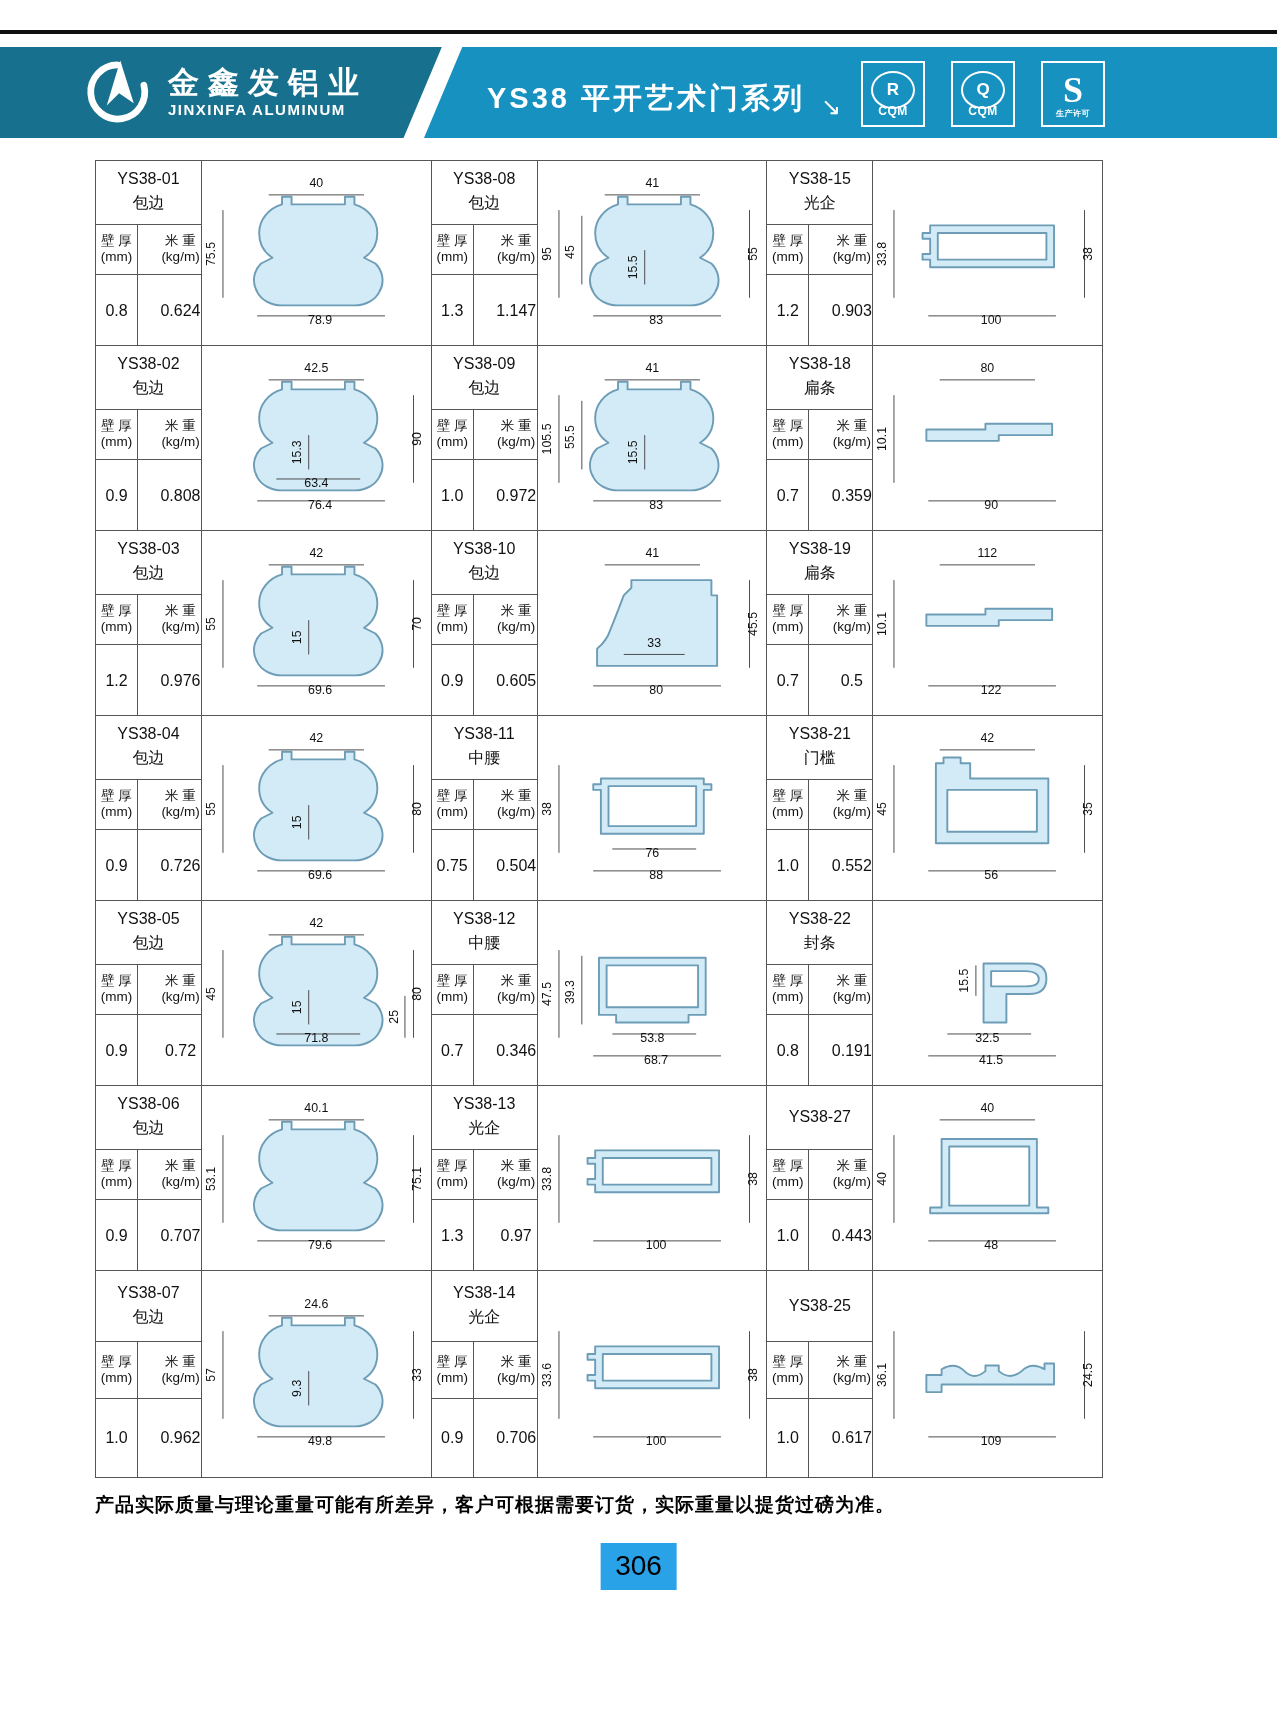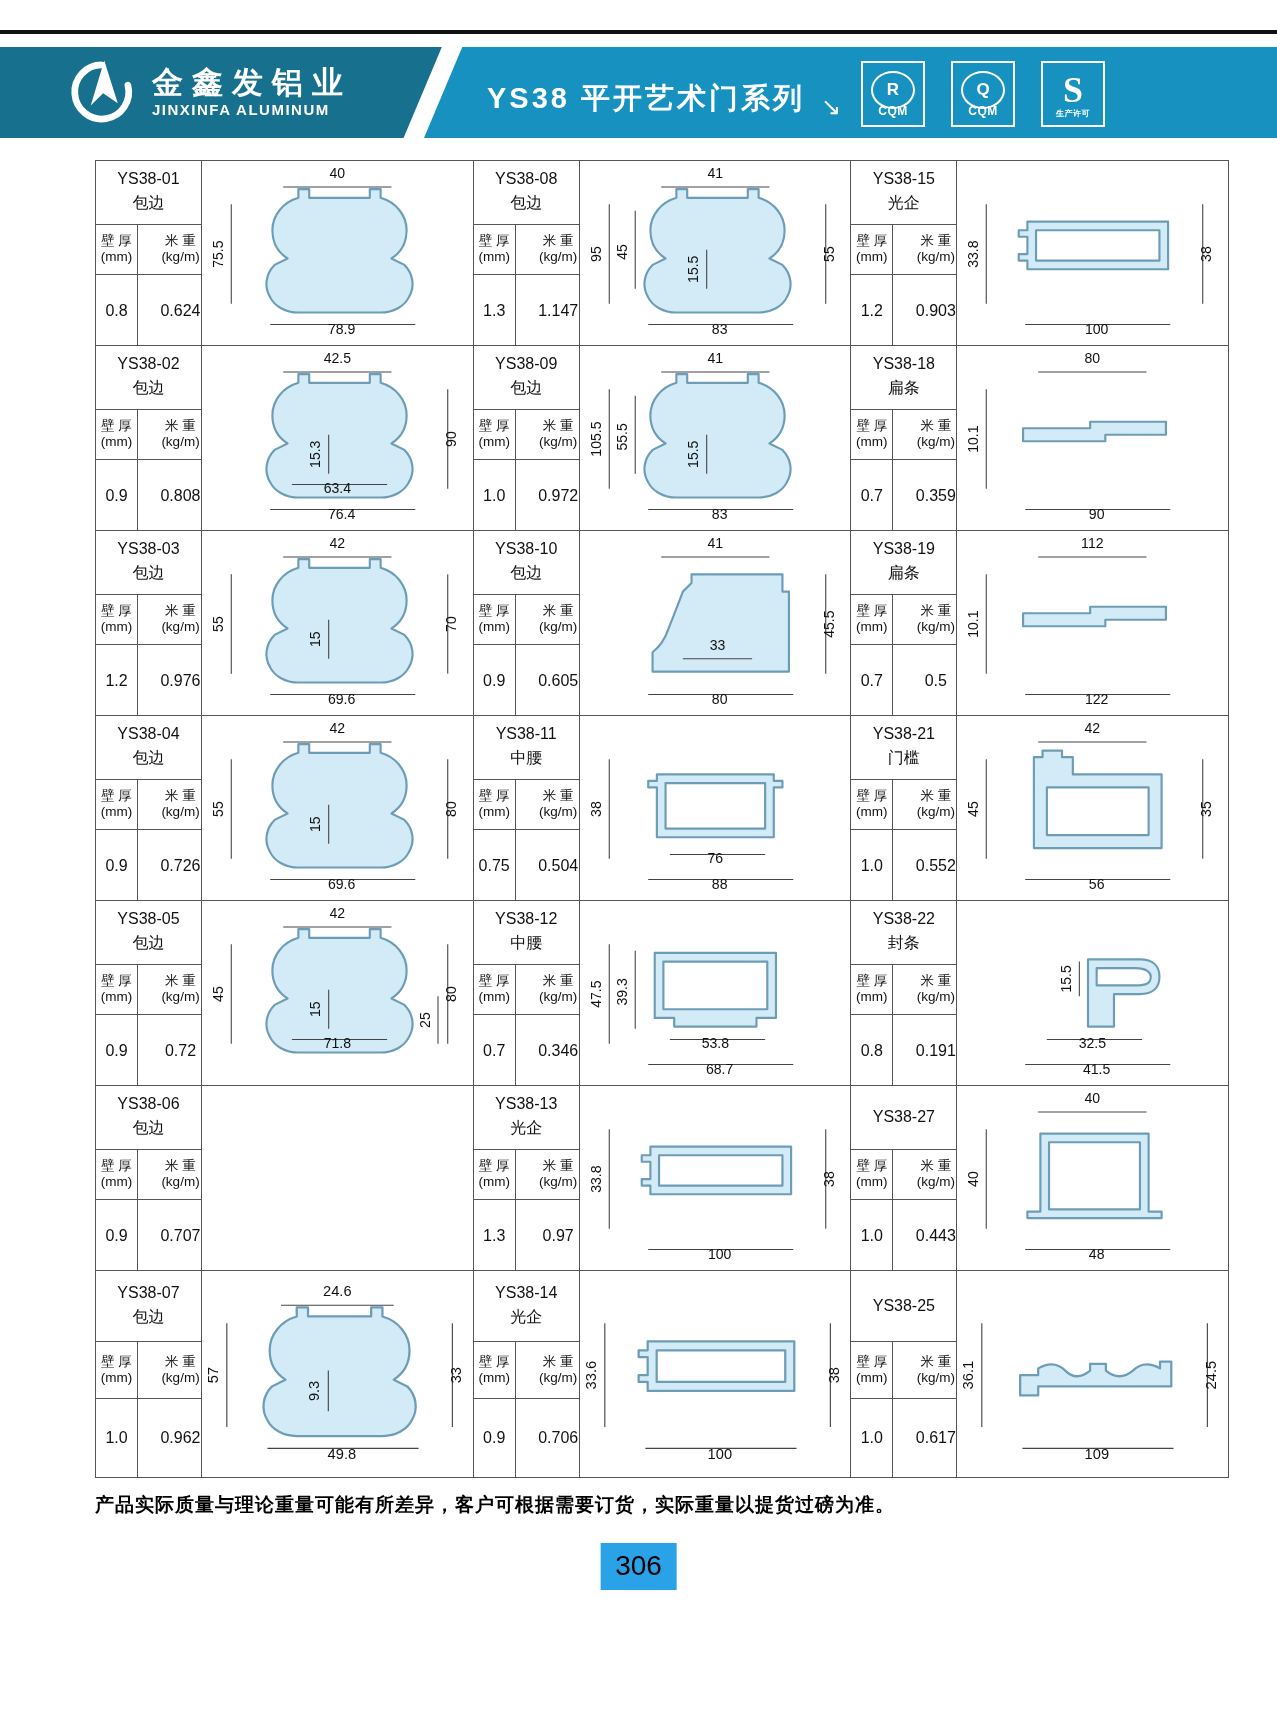--- a/index.html
+++ b/index.html
@@ -5,34 +5,34 @@
   html,body{margin:0;padding:0;background:#fff;}
   body{width:1277px;height:1721px;position:relative;font-family:"Liberation Sans","DejaVu Sans",sans-serif;color:#111;overflow:hidden;}
 
   
   .topline{position:absolute;top:30px;left:0;width:1277px;height:4px;background:#101010;}
 
   
   .header{position:absolute;top:47px;left:0;width:1277px;height:91px;}
   .header .band-blue{position:absolute;inset:0;background:#1691c0;clip-path:polygon(36.2% 0,100% 0,100% 100%,33.2% 100%);}
   .header .band-teal{position:absolute;inset:0;background:#17708d;clip-path:polygon(0 0,34.6% 0,31.6% 100%,0 100%);}
-  .logo-wrap{position:absolute;left:66px;top:9px;display:flex;align-items:center;gap:14px;color:#fff;}
+  .logo-wrap{position:absolute;left:82px;top:9px;display:flex;align-items:center;gap:14px;color:#fff;}
   .brand-cn{font-size:31px;font-weight:bold;letter-spacing:9px;line-height:1.1;}
   .brand-en{font-size:15px;font-weight:bold;letter-spacing:1.5px;}
   .series-title{position:absolute;left:487px;top:0;height:103px;display:flex;align-items:center;color:#fff;font-size:29px;font-weight:bold;letter-spacing:3px;}
   .series-arrow{font-size:24px;margin-left:16px;margin-top:16px;font-weight:normal;}
   .badges{position:absolute;right:172px;top:14px;display:flex;gap:26px;}
   .badge{width:60px;height:62px;border:2px solid #fff;display:flex;flex-direction:column;align-items:center;justify-content:center;color:#fff;background:transparent;}
   .badge-ring{width:40px;height:34px;border:2px solid #fff;border-radius:50%;display:flex;align-items:center;justify-content:center;font-weight:bold;font-size:17px;margin-bottom:-5px;}
   .badge-sub{font-size:12px;font-weight:bold;letter-spacing:.5px;}
   .badge.license .badge-ring{border:none;font-size:36px;width:auto;height:auto;margin-bottom:-3px;font-family:"Liberation Serif","DejaVu Serif",serif;}
   .badge.license .badge-sub{font-size:8px;}
 
   
-  .ptable{position:absolute;left:95px;top:160px;width:1134px;border:1px solid #555;box-sizing:border-box;background:#fff;}
+  .ptable{position:absolute;left:95px;top:160px;width:1008px;border:1px solid #555;box-sizing:border-box;background:#fff;}
   .prow{display:flex;height:185px;border-bottom:1px solid #555;box-sizing:border-box;}
   .prow:last-child{height:206px;border-bottom:none;}
   .pcell{flex:1 1 0;display:flex;box-sizing:border-box;border-left:1px solid #555;min-width:0;}
   .prow .pcell:first-child{border-left:none;}
   .info{width:106px;flex:0 0 106px;border-right:1px solid #555;display:flex;flex-direction:column;box-sizing:border-box;}
   .info-title{flex:0 0 34%;border-bottom:1px solid #555;display:flex;flex-direction:column;justify-content:center;align-items:center;gap:5px;font-size:16px;}
   .info-head{flex:0 0 27%;border-bottom:1px solid #555;display:flex;}
   .info-vals{flex:1 1 auto;display:flex;}
   .half{flex:1 1 0;display:flex;flex-direction:column;align-items:center;justify-content:center;border-right:1px solid #555;font-size:13.5px;line-height:1.2;text-align:center;}
   .half:last-child{border-right:none;margin-left:22px;}
@@ -656,20 +656,33 @@
         <div class="half">
           <span>米 重</span>
           <span>(kg/m)</span>
         </div>
       </div>
       <div class="info-vals">
         <div class="half">0.9</div>
         <div class="half">0.707</div>
       </div>
     </div>
+    <div class="draw">
+          <svg viewBox="0 0 240 170" preserveAspectRatio="xMidYMid meet">
+            <path d="M96 34 L150 34 L150 26 L160 26 L160 34 C174 38 184 50 184 64 C184 76 178 85 170 90 L182 96 C190 104 192 116 186 126 C182 134 172 140 160 140 L84 140 C72 140 62 134 58 126 C52 116 54 104 62 96 L74 90 C66 85 60 76 60 64 C60 50 70 38 84 34 L84 26 L94 26 L94 34 Z" fill="#d3ebf7" stroke="#6d9db6" stroke-width="2" fill-rule="evenodd" stroke-linejoin="round"></path>
+            <line x1="70" y1="24" x2="170" y2="24" stroke="#444" stroke-width="1"></line>
+            <text x="120" y="16" font-size="13" fill="#111" text-anchor="middle">40.1</text>
+            <line x1="22" y1="40" x2="22" y2="132" stroke="#444" stroke-width="1"></line>
+            <text x="14" y="86" font-size="13" fill="#111" text-anchor="middle" transform="rotate(-90 14 86)">53.1</text>
+            <line x1="222" y1="40" x2="222" y2="132" stroke="#444" stroke-width="1"></line>
+            <text x="230" y="86" font-size="13" fill="#111" text-anchor="middle" transform="rotate(-90 230 86)">75.1</text>
+            <line x1="58" y1="151" x2="192" y2="151" stroke="#444" stroke-width="1"></line>
+            <text x="124" y="160" font-size="13" fill="#111" text-anchor="middle">79.6</text>
+          </svg>
+        </div>
   </div>
 
   <div class="pcell">
     <div class="info">
       <div class="info-title">
         <div>YS38-13</div>
         <div>光企</div>
       </div>
       <div class="info-head">
         <div class="half">

